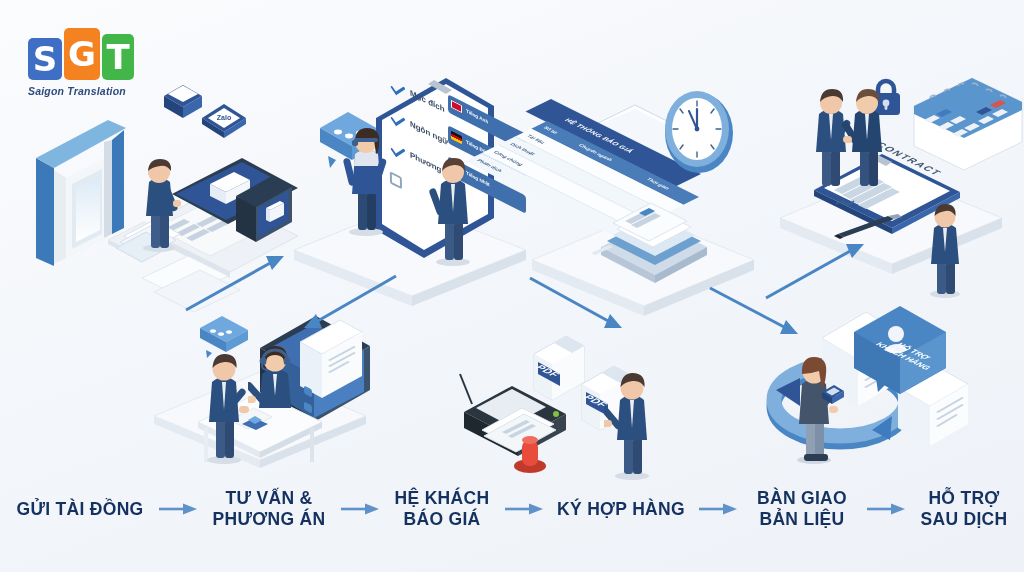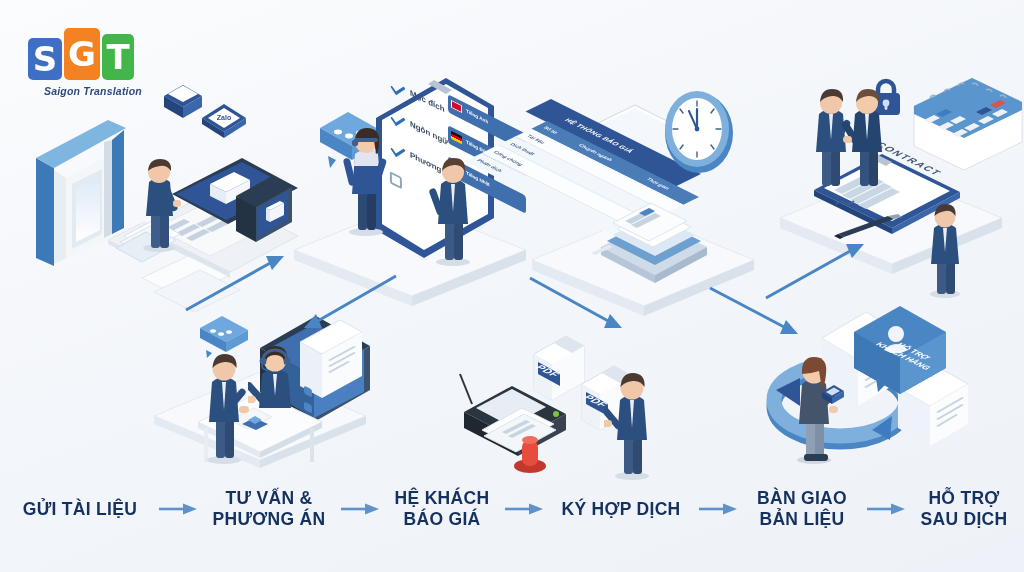--- a/index.html
+++ b/index.html
@@ -16,21 +16,21 @@
   
   #logo { left:28px; top:26px; width:132px; }
   .logo-blocks { display:flex; align-items:flex-end; height:54px; }
   .lb { color:#fff; font-weight:bold; font-size:34px; line-height:1;
         display:flex; align-items:center; justify-content:center;
         border-radius:5px; font-family:"DejaVu Sans", sans-serif; }
   .lb.s { background:#3f6fc4; width:34px; height:42px; }
   .lb.g { background:#f58220; width:36px; height:52px; margin-left:2px; }
   .lb.t { background:#43b649; width:32px; height:46px; margin-left:2px; }
   .logo-sub { margin-top:5px; font-size:10.5px; color:#2e4a7d; font-weight:bold;
-              font-style:italic; letter-spacing:.2px;margin-left:16px; }
+              font-style:italic; letter-spacing:.2px; }
 
   
   .person { position:absolute; }
 
   
   #steps { position:absolute; left:0; bottom:28px; width:1024px; height:70px;
            display:flex; align-items:center; justify-content:center; }
   .step { text-align:center; color:#14315f; font-weight:bold;
           font-size:17.5px; line-height:1.18; letter-spacing:.3px;
           white-space:pre-line; padding:0 4px; }
@@ -682,21 +682,21 @@
   <svg class="abs" style="left:760px; top:226px;" width="110" height="80" viewBox="0 0 110 80">
     <path d="M6 72 L92 24" stroke="#4a86c4" stroke-width="3" fill="none"></path>
     <polygon points="104,18 86,18 92,32" fill="#4a86c4"></polygon>
   </svg>
   <svg class="abs" style="left:700px; top:280px;" width="110" height="80" viewBox="0 0 110 80">
     <path d="M10 8 L86 48" stroke="#4a86c4" stroke-width="3" fill="none"></path>
     <polygon points="98,54 80,54 86,40" fill="#4a86c4"></polygon>
   </svg>
 
   <div id="steps">
-    <div class="step" style="width:150px;">GỬI TÀI LIỆU</div>
+    <div class="step" style="width:150px;">GỬI TÀI ĐỒNG</div>
     <div class="step-arrow">
       <svg width="38" height="14" viewBox="0 0 38 14">
         <line x1="0" y1="7" x2="26" y2="7" stroke="#5f92c9" stroke-width="2.6"></line>
         <polygon points="38,7 24,1.5 24,12.5" fill="#5f92c9"></polygon>
       </svg>
     </div>
     <div class="step" style="width:136px;">TƯ VẤN &amp;
 PHƯƠNG ÁN</div>
     <div class="step-arrow">
       <svg width="38" height="14" viewBox="0 0 38 14">
@@ -705,21 +705,21 @@
       </svg>
     </div>
     <div class="step" style="width:118px;">HỆ KHÁCH
 BÁO GIÁ</div>
     <div class="step-arrow">
       <svg width="38" height="14" viewBox="0 0 38 14">
         <line x1="0" y1="7" x2="26" y2="7" stroke="#5f92c9" stroke-width="2.6"></line>
         <polygon points="38,7 24,1.5 24,12.5" fill="#5f92c9"></polygon>
       </svg>
     </div>
-    <div class="step" style="width:148px;">KÝ HỢP DỊCH</div>
+    <div class="step" style="width:148px;">KÝ HỢP HÀNG</div>
     <div class="step-arrow">
       <svg width="38" height="14" viewBox="0 0 38 14">
         <line x1="0" y1="7" x2="26" y2="7" stroke="#5f92c9" stroke-width="2.6"></line>
         <polygon points="38,7 24,1.5 24,12.5" fill="#5f92c9"></polygon>
       </svg>
     </div>
     <div class="step" style="width:122px;">BÀN GIAO
 BẢN LIỆU</div>
     <div class="step-arrow">
       <svg width="38" height="14" viewBox="0 0 38 14">

